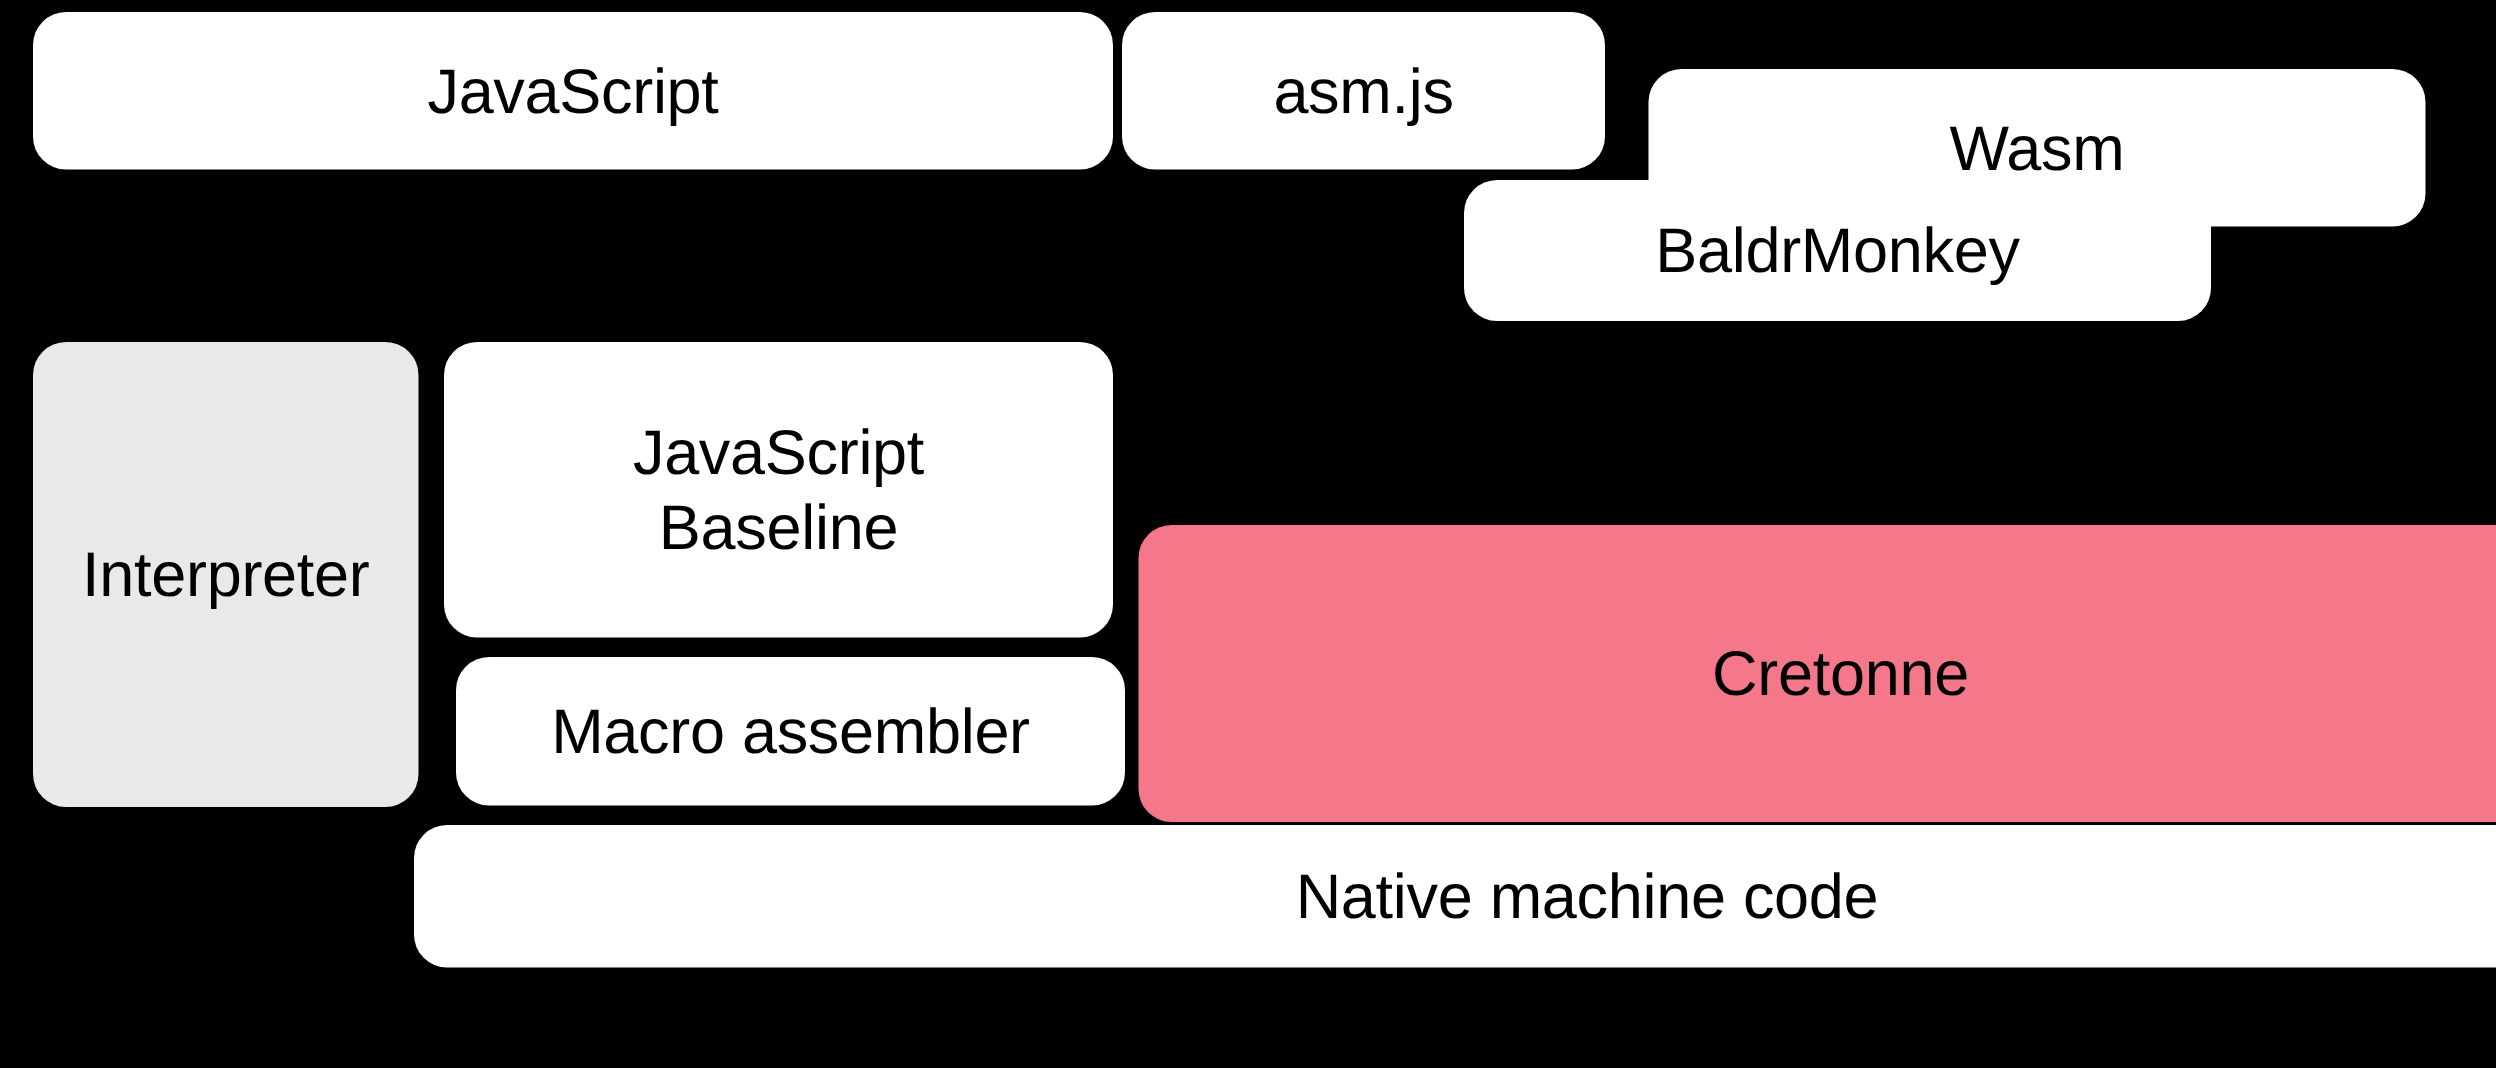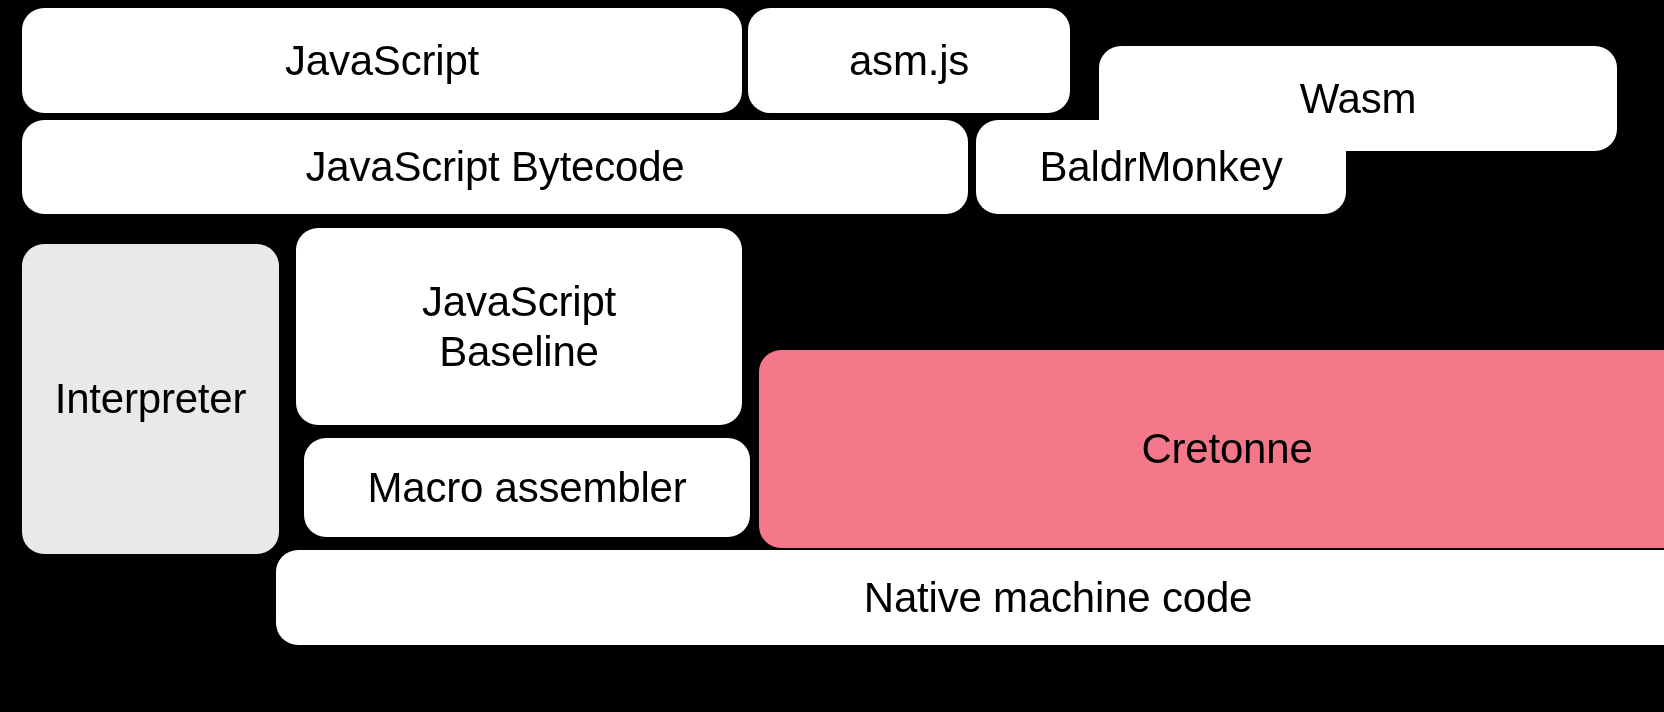--- a/index.html
+++ b/index.html
@@ -40,21 +40,20 @@
   .fill-green  { background: #6cc644; }
   .fill-pink   { background: #f5788a; margin-left: 47px; }
 </style>
 </head>
 <body>
 
 <div id="diagram">
     <div class="box fill-white" style="left: 22px; top: 8px; width: 720px; height: 105px;">JavaScript</div>
     <div class="box fill-white" style="left: 748px; top: 8px; width: 322px; height: 105px;">asm.js</div>
     <div class="box fill-white" style="left: 1099px; top: 8px; width: 518px; height: 105px; margin-top: 38px;">Wasm</div>
-    <div class="box fill-white" style="left: 22px; top: 120px; width: 946px; height: 94px;">JavaScript Bytecode</div>
-    <div class="box fill-white" style="left: 976px; top: 120px; width: 370px; height: 94px;">BaldrMonkey</div>
-    <div class="box fill-gray" style="left: 22px; top: 228px; width: 257px; height: 310px; margin-top: 16px;">Interpreter</div>
+    <div class="box fill-white" style="left: 976px; top: 120px; width: 498px; height: 94px;">BaldrMonkey</div>
+    <div class="box fill-gray" style="left: 22px; top: 228px; width: 257px; height: 310px;">Interpreter</div>
     <div class="box fill-white" style="left: 296px; top: 228px; width: 446px; height: 197px;">JavaScript
 Baseline</div>
     <div class="box fill-white" style="left: 304px; top: 438px; width: 446px; height: 99px;">Macro assembler</div>
     <div class="box fill-pink" style="left: 712px; top: 350px; width: 936px; height: 198px;">Cretonne</div>
     <div class="box fill-white" style="left: 276px; top: 550px; width: 1550px; height: 95px; padding-left: 24px;">Native machine code</div>
   </div>
 
 </body></html>

